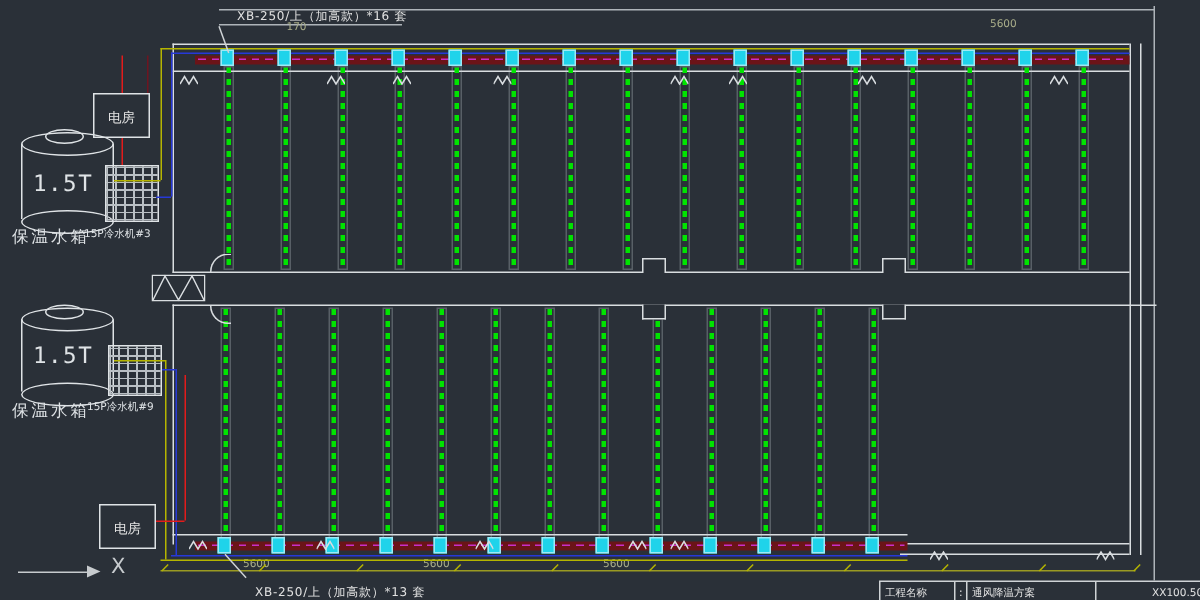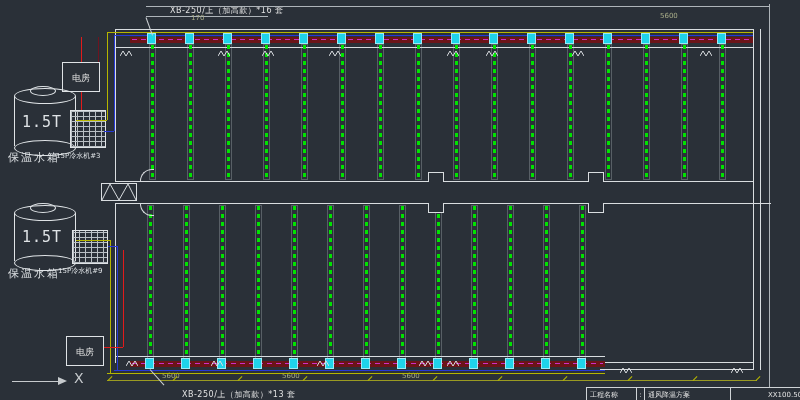--- a/index.html
+++ b/index.html
@@ -13,21 +13,21 @@
   .pipe-r{background:#e21b1b;}
   .pipe-m{background:#6e1420;}
   .duct-band{background:#6b1418;}
   .dashmag{background:repeating-linear-gradient(90deg,#c92ec9 0 5px,transparent 5px 9px);}
   .dimline{background:#9a9a22;}
   .fduct{position:absolute;width:5px;border:1px solid rgba(195,205,210,.30);
      background-image:repeating-linear-gradient(180deg,#00e400 0 4px,rgba(0,0,0,0) 4px 8px);
      background-size:3px 100%;background-repeat:no-repeat;background-position:center top;}
   .fan{position:absolute;width:9px;height:11px;background:#1fd3ea;border:1px solid #9deaf5;box-sizing:border-box;}
   .txt{position:absolute;white-space:nowrap;}
-  .lbl{font-size:8px;color:#e2e2e2;letter-spacing:.5px;margin-left:12px;}
+  .lbl{font-size:8px;color:#e2e2e2;letter-spacing:.5px;}
   .dim{font-size:7px;color:#a9ad89;}
   .cjk-s{font-size:9px;color:#e2e2e2;}
   .tank-body{position:absolute;border-left:1px solid #dfe3e6;border-right:1px solid #dfe3e6;}
   .ellipse{position:absolute;border:1px solid #dfe3e6;border-radius:50%;box-sizing:border-box;}
   .box{position:absolute;border:1px solid #dfe3e6;box-sizing:border-box;}
   .chiller{position:absolute;border:1px solid #dfe3e6;box-sizing:border-box;
      background-image:repeating-linear-gradient(90deg,#b9bfc4 0 1px,transparent 1px 6px),
                       repeating-linear-gradient(0deg,#b9bfc4 0 1px,transparent 1px 5px);}
   .niche{position:absolute;border:1px solid #d9dde0;box-sizing:border-box;background:#2a3038;}
   .arcdoor{position:absolute;width:13px;height:12px;border-left:1px solid #d9dde0;border-top:1px solid #d9dde0;border-radius:12px 0 0 0;}

